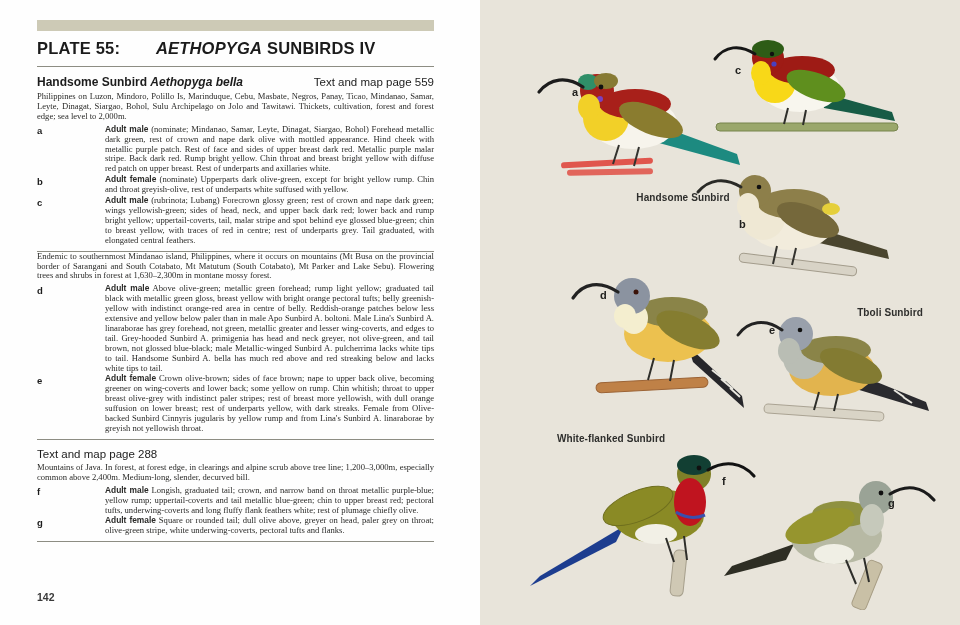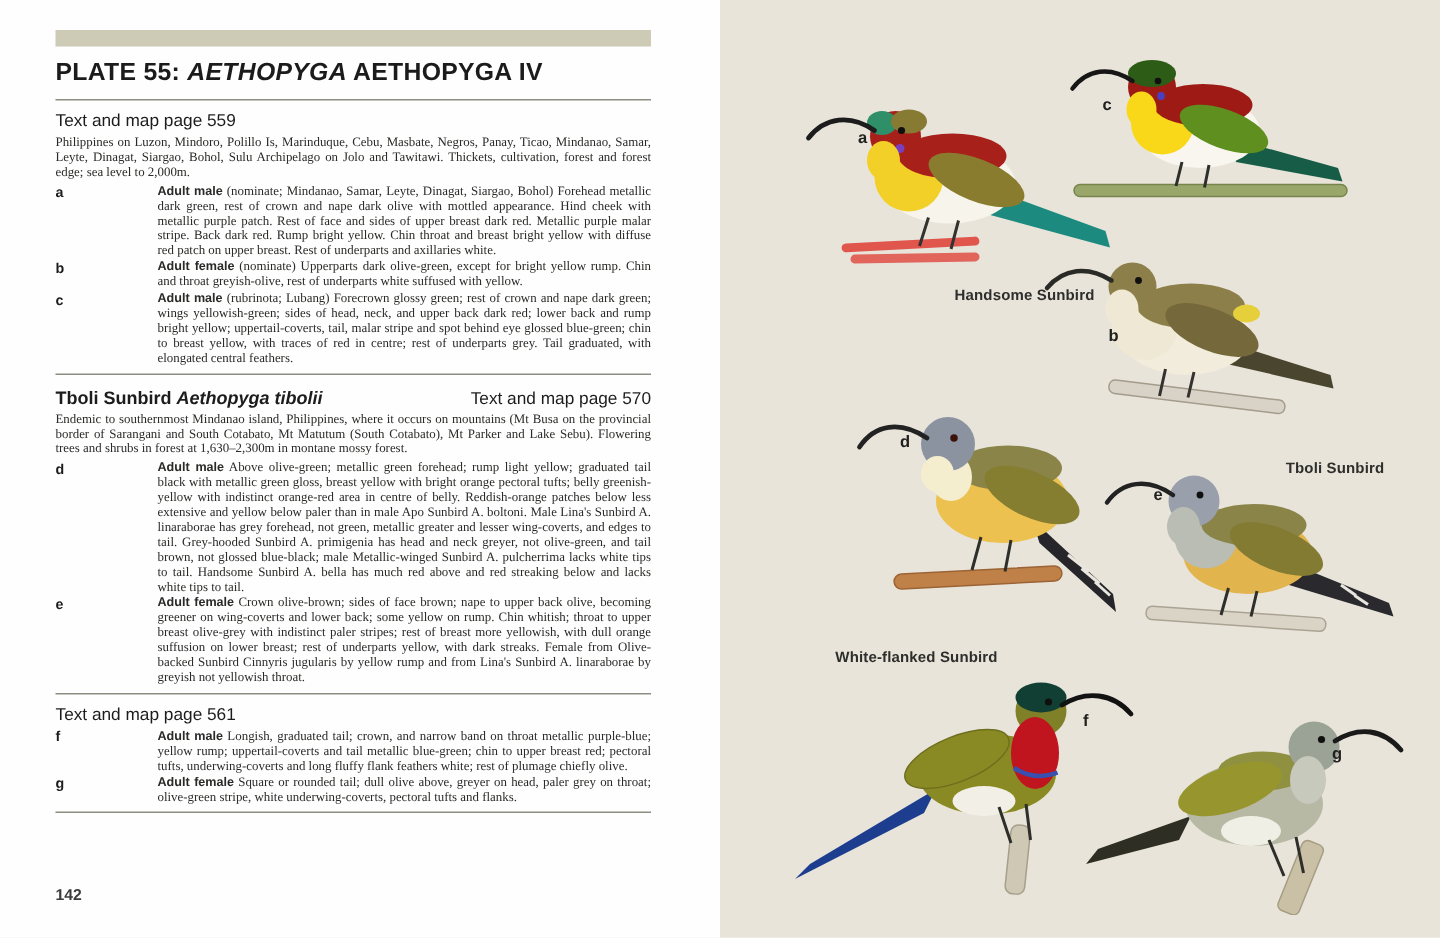--- a/index.html
+++ b/index.html
@@ -5,21 +5,21 @@
   html,body{margin:0;padding:0;}
   body{
     width:960px;height:625px;position:relative;overflow:hidden;
     background:#ffffff;font-family:"Liberation Sans",sans-serif;color:#1c1c1c;
   }
   
   .left-page{position:absolute;left:0;top:0;width:480px;height:625px;background:#fefefe;}
   .text-col{position:absolute;left:37px;top:20px;width:397px;}
   .top-bar{height:11px;background:#cdcab6;margin-bottom:8px;}
   h1{margin:0 0 8px 0;font-size:16.5px;font-weight:bold;letter-spacing:.2px;color:#1b1b1b;}
-  h1 i{font-style:italic;}
+  h1 i{font-style:italic;margin-left:31px;}
   .rule{border:none;border-top:1px solid #8d8d83;margin:0;}
   .species{margin:0;}
   .sp-head{display:flex;justify-content:space-between;align-items:baseline;margin:8px 0 3px 0;}
   .sp-title{font-size:12px;font-weight:bold;}
   .sp-title .sci{font-style:italic;}
   .pageref{font-size:11.5px;font-weight:normal;text-align:right;}
   .intro{margin:0 0 3px 0;font-family:"Liberation Serif",serif;font-size:8.6px;line-height:9.9px;
          text-align:justify;color:#2a2a28;}
   .entry{display:flex;margin:0 0 1px 0;}
   .eletter{flex:0 0 35px;font-size:9.5px;font-weight:bold;padding-top:.5px;}
@@ -36,83 +36,81 @@
            text-align:center;line-height:1.18;letter-spacing:.1px;}
 </style>
 </head>
 <body>
 
 <div class="left-page">
   <div class="text-col">
 
     <div class="top-bar"></div>
 
-    <h1><span>PLATE 55: </span><i>AETHOPYGA</i><span> AETHOPYGA IV</span></h1>
+    <h1><span>PLATE 55: </span><i>AETHOPYGA</i><span> SUNBIRDS IV</span></h1>
 
     <hr class="rule">
-
-    <div class="species">
-      <div class="sp-head">
-        <div class="pageref">Text and map page 559</div>
-      </div>
-      <p class="intro">Philippines on Luzon, Mindoro, Polillo Is, Marinduque, Cebu, Masbate, Negros, Panay, Ticao, Mindanao, Samar, Leyte, Dinagat, Siargao, Bohol, Sulu Archipelago on Jolo and Tawitawi. Thickets, cultivation, forest and forest edge; sea level to 2,000m.</p>
-      <div class="entry">
-        <div class="eletter">a</div>
-        <div class="etext">
-          <span class="elabel">Adult male</span>
-          <span>(nominate; Mindanao, Samar, Leyte, Dinagat, Siargao, Bohol) Forehead metallic dark green, rest of crown and nape dark olive with mottled appearance. Hind cheek with metallic purple patch. Rest of face and sides of upper breast dark red. Metallic purple malar stripe. Back dark red. Rump bright yellow. Chin throat and breast bright yellow with diffuse red patch on upper breast. Rest of underparts and axillaries white.</span>
-        </div>
-      </div>
-      <div class="entry">
-        <div class="eletter">b</div>
-        <div class="etext">
-          <span class="elabel">Adult female</span>
-          <span>(nominate) Upperparts dark olive-green, except for bright yellow rump. Chin and throat greyish-olive, rest of underparts white suffused with yellow.</span>
-        </div>
-      </div>
-      <div class="entry">
-        <div class="eletter">c</div>
-        <div class="etext">
-          <span class="elabel">Adult male</span>
-          <span>(rubrinota; Lubang) Forecrown glossy green; rest of crown and nape dark green; wings yellowish-green; sides of head, neck, and upper back dark red; lower back and rump bright yellow; uppertail-coverts, tail, malar stripe and spot behind eye glossed blue-green; chin to breast yellow, with traces of red in centre; rest of underparts grey. Tail graduated, with elongated central feathers.</span>
-        </div>
-      </div>
-      <hr class="sec-rule">
-    </div>
 
     <div class="species">
       <div class="sp-head">
         <div class="sp-title">
-          <span>Tboli Sunbird</span>
-          <span class="sci">Aethopyga tibolii</span>
-        </div>
-        <div class="pageref">Text and map page 570</div>
-      </div>
+          <span>Handsome Sunbird</span>
+          <span class="sci">Aethopyga bella</span>
+        </div>
+        <div class="pageref">Text and map page 559</div>
+      </div>
+      <p class="intro">Philippines on Luzon, Mindoro, Polillo Is, Marinduque, Cebu, Masbate, Negros, Panay, Ticao, Mindanao, Samar, Leyte, Dinagat, Siargao, Bohol, Sulu Archipelago on Jolo and Tawitawi. Thickets, cultivation, forest and forest edge; sea level to 2,000m.</p>
+      <div class="entry">
+        <div class="eletter">a</div>
+        <div class="etext">
+          <span class="elabel">Adult male</span>
+          <span>(nominate; Mindanao, Samar, Leyte, Dinagat, Siargao, Bohol) Forehead metallic dark green, rest of crown and nape dark olive with mottled appearance. Hind cheek with metallic purple patch. Rest of face and sides of upper breast dark red. Metallic purple malar stripe. Back dark red. Rump bright yellow. Chin throat and breast bright yellow with diffuse red patch on upper breast. Rest of underparts and axillaries white.</span>
+        </div>
+      </div>
+      <div class="entry">
+        <div class="eletter">b</div>
+        <div class="etext">
+          <span class="elabel">Adult female</span>
+          <span>(nominate) Upperparts dark olive-green, except for bright yellow rump. Chin and throat greyish-olive, rest of underparts white suffused with yellow.</span>
+        </div>
+      </div>
+      <div class="entry">
+        <div class="eletter">c</div>
+        <div class="etext">
+          <span class="elabel">Adult male</span>
+          <span>(rubrinota; Lubang) Forecrown glossy green; rest of crown and nape dark green; wings yellowish-green; sides of head, neck, and upper back dark red; lower back and rump bright yellow; uppertail-coverts, tail, malar stripe and spot behind eye glossed blue-green; chin to breast yellow, with traces of red in centre; rest of underparts grey. Tail graduated, with elongated central feathers.</span>
+        </div>
+      </div>
+      <hr class="sec-rule">
+    </div>
+
+    <div class="species">
       <p class="intro">Endemic to southernmost Mindanao island, Philippines, where it occurs on mountains (Mt Busa on the provincial border of Sarangani and South Cotabato, Mt Matutum (South Cotabato), Mt Parker and Lake Sebu). Flowering trees and shrubs in forest at 1,630–2,300m in montane mossy forest.</p>
       <div class="entry">
         <div class="eletter">d</div>
         <div class="etext">
           <span class="elabel">Adult male</span>
           <span>Above olive-green; metallic green forehead; rump light yellow; graduated tail black with metallic green gloss, breast yellow with bright orange pectoral tufts; belly greenish-yellow with indistinct orange-red area in centre of belly. Reddish-orange patches below less extensive and yellow below paler than in male Apo Sunbird A. boltoni. Male Lina's Sunbird A. linaraborae has grey forehead, not green, metallic greater and lesser wing-coverts, and edges to tail. Grey-hooded Sunbird A. primigenia has head and neck greyer, not olive-green, and tail brown, not glossed blue-black; male Metallic-winged Sunbird A. pulcherrima lacks white tips to tail. Handsome Sunbird A. bella has much red above and red streaking below and lacks white tips to tail.</span>
         </div>
       </div>
       <div class="entry">
         <div class="eletter">e</div>
         <div class="etext">
           <span class="elabel">Adult female</span>
           <span>Crown olive-brown; sides of face brown; nape to upper back olive, becoming greener on wing-coverts and lower back; some yellow on rump. Chin whitish; throat to upper breast olive-grey with indistinct paler stripes; rest of breast more yellowish, with dull orange suffusion on lower breast; rest of underparts yellow, with dark streaks. Female from Olive-backed Sunbird Cinnyris jugularis by yellow rump and from Lina's Sunbird A. linaraborae by greyish not yellowish throat.</span>
         </div>
       </div>
       <hr class="sec-rule">
     </div>
 
     <div class="species">
       <div class="sp-head">
-        <div class="pageref">Text and map page 561</div>
-      </div>
+        <div class="pageref">Text and map page 288</div>
+      </div>
+      <p class="intro">Mountains of Java. In forest, at forest edge, in clearings and alpine scrub above tree line; 1,200–3,000m, especially common above 2,400m. Medium-long, slender, decurved bill.</p>
       <div class="entry">
         <div class="eletter">f</div>
         <div class="etext">
           <span class="elabel">Adult male</span>
           <span>Longish, graduated tail; crown, and narrow band on throat metallic purple-blue; yellow rump; uppertail-coverts and tail metallic blue-green; chin to upper breast red; pectoral tufts, underwing-coverts and long fluffy flank feathers white; rest of plumage chiefly olive.</span>
         </div>
       </div>
       <div class="entry">
         <div class="eletter">g</div>
         <div class="etext">

